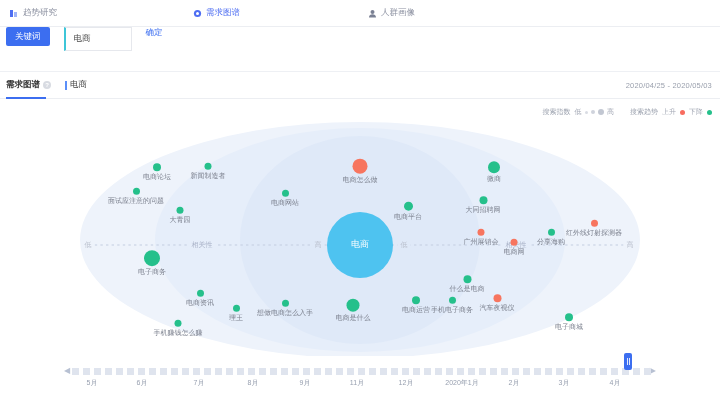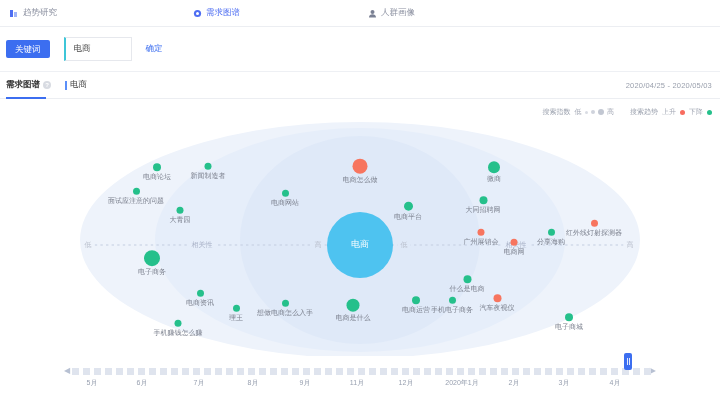--- a/index.html
+++ b/index.html
@@ -24,21 +24,21 @@
     cursor:pointer; white-space:nowrap;
   }
   .navitem.first { margin-left:4px; }
   .navitem.active { color:#4e6ef2; }
   .nav-ico { width:9px; height:9px; display:block; flex:0 0 auto; }
 
   
   .kwbar {
     position:absolute; left:0; top:27px; width:720px; height:45px;
     background:#fff; border-bottom:1px solid #eef0f4;
-    display:flex; align-items:center;
+    display:flex; align-items:flex-start;
   }
   .kw-btn {
     margin-left:6px; background:#3c6ef0; color:#fff;
     font-size:8.5px; padding:5px 9px; border-radius:2px;
     border:none; cursor:pointer; white-space:nowrap; line-height:1;
   }
   .kw-input-wrap {
     margin-left:14px; width:68px; height:24px;
     border:1px solid #e6e8ed; border-left:2px solid #3ec6d8;
     background:#fff; display:flex; align-items:center; padding:0 8px;

